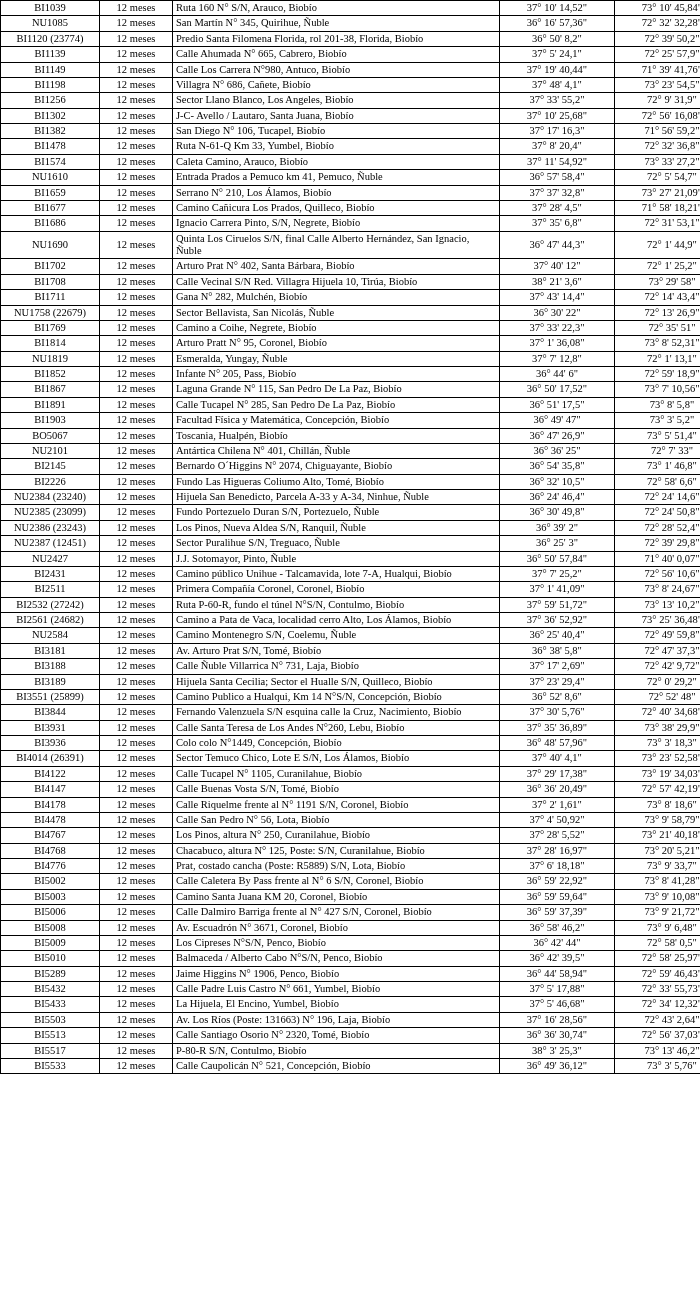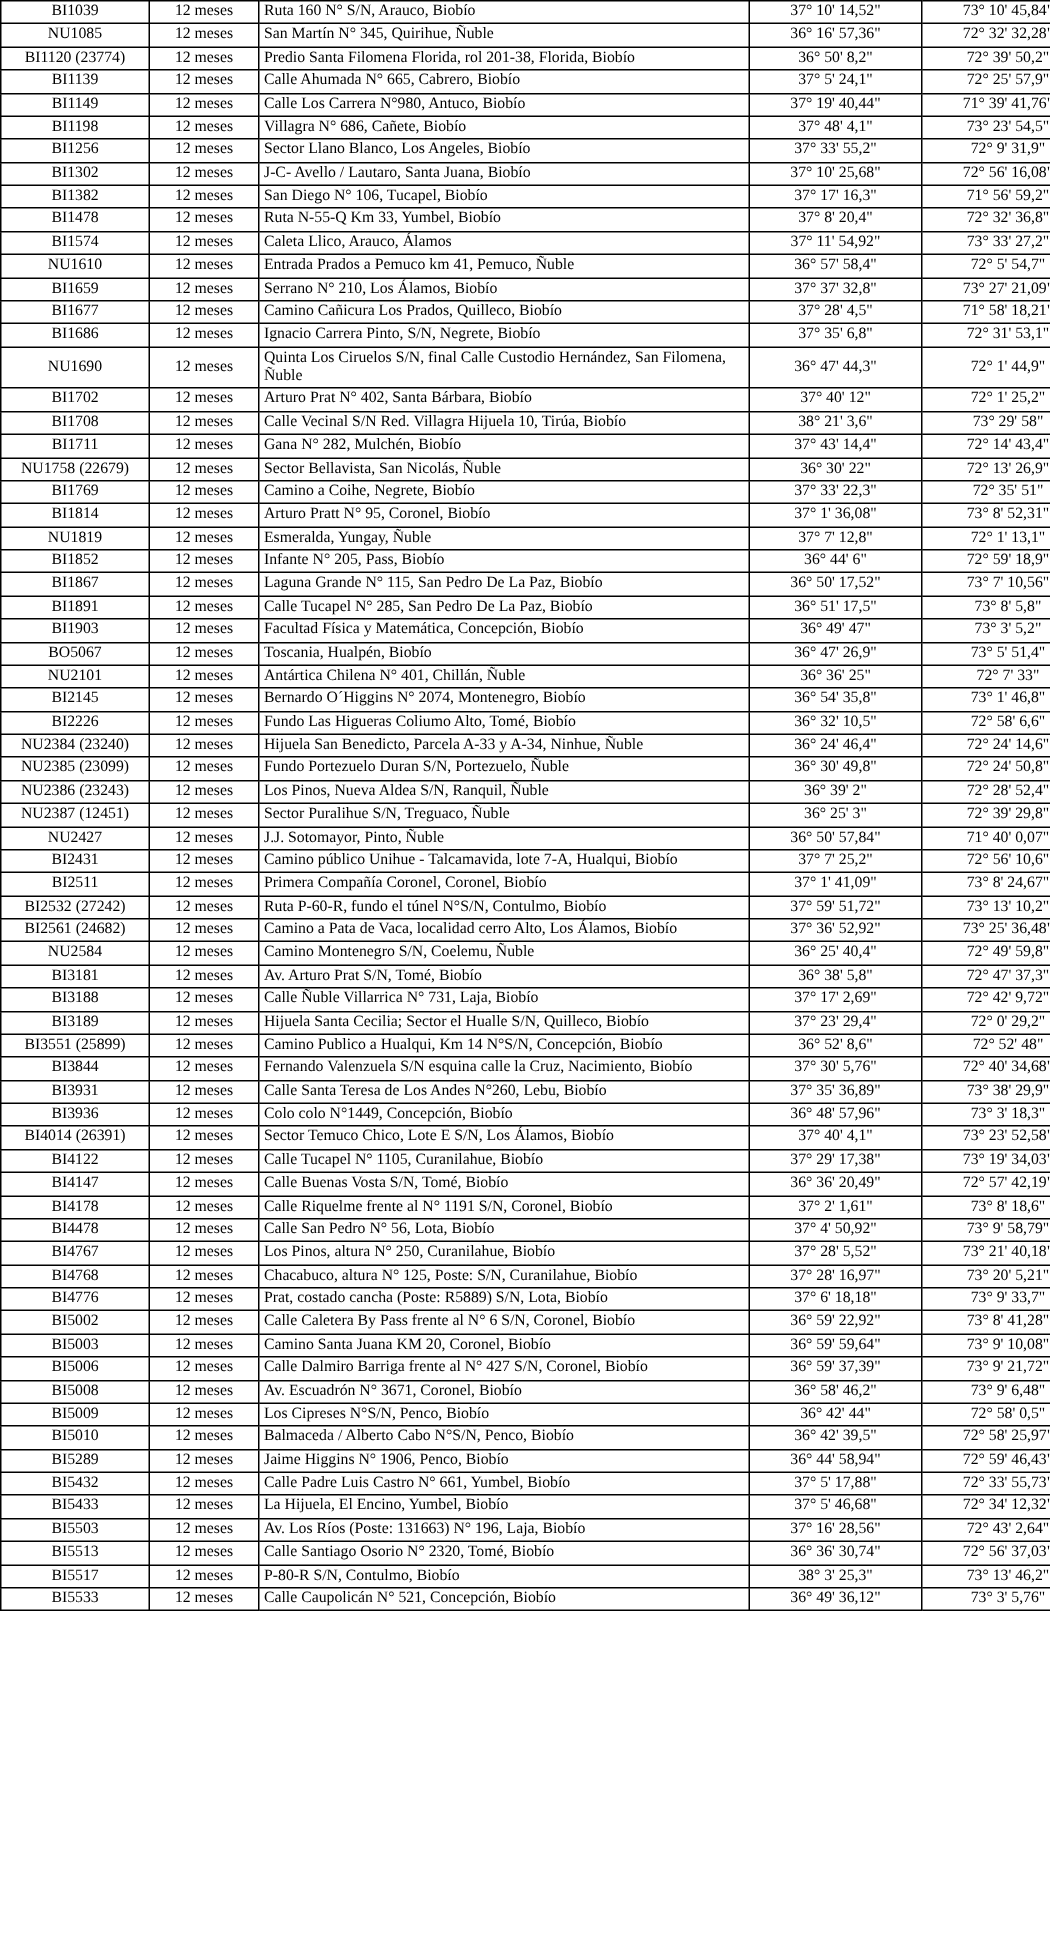--- a/index.html
+++ b/index.html
@@ -120,28 +120,28 @@
         <tr>
           <td class="col-code">BI1382</td>
           <td class="col-term">12 meses</td>
           <td class="col-addr">San Diego N° 106, Tucapel, Biobío</td>
           <td class="col-lat">37° 17' 16,3"</td>
           <td class="col-lon">71° 56' 59,2"</td>
         </tr>
         <tr>
           <td class="col-code">BI1478</td>
           <td class="col-term">12 meses</td>
-          <td class="col-addr">Ruta N-55-Q Km 33, Yumbel, Biobío</td>
+          <td class="col-addr">Ruta N-61-Q Km 33, Yumbel, Biobío</td>
           <td class="col-lat">37° 8' 20,4"</td>
           <td class="col-lon">72° 32' 36,8"</td>
         </tr>
         <tr>
           <td class="col-code">BI1574</td>
           <td class="col-term">12 meses</td>
-          <td class="col-addr">Caleta Llico, Arauco, Álamos</td>
+          <td class="col-addr">Caleta Camino, Arauco, Biobío</td>
           <td class="col-lat">37° 11' 54,92"</td>
           <td class="col-lon">73° 33' 27,2"</td>
         </tr>
         <tr>
           <td class="col-code">NU1610</td>
           <td class="col-term">12 meses</td>
           <td class="col-addr">Entrada Prados a Pemuco km 41, Pemuco, Ñuble</td>
           <td class="col-lat">36° 57' 58,4"</td>
           <td class="col-lon">72° 5' 54,7"</td>
         </tr>
@@ -162,21 +162,21 @@
         <tr>
           <td class="col-code">BI1686</td>
           <td class="col-term">12 meses</td>
           <td class="col-addr">Ignacio  Carrera Pinto, S/N, Negrete, Biobío</td>
           <td class="col-lat">37° 35' 6,8"</td>
           <td class="col-lon">72° 31' 53,1"</td>
         </tr>
         <tr>
           <td class="col-code">NU1690</td>
           <td class="col-term">12 meses</td>
-          <td class="col-addr">Quinta Los Ciruelos S/N, final Calle Custodio Hernández, San Filomena, Ñuble</td>
+          <td class="col-addr">Quinta Los Ciruelos S/N, final Calle Alberto Hernández, San Ignacio, Ñuble</td>
           <td class="col-lat">36° 47' 44,3"</td>
           <td class="col-lon">72° 1' 44,9"</td>
         </tr>
         <tr>
           <td class="col-code">BI1702</td>
           <td class="col-term">12 meses</td>
           <td class="col-addr">Arturo Prat N° 402, Santa Bárbara, Biobío</td>
           <td class="col-lat">37° 40' 12"</td>
           <td class="col-lon">72° 1' 25,2"</td>
         </tr>
@@ -260,21 +260,21 @@
         <tr>
           <td class="col-code">NU2101</td>
           <td class="col-term">12 meses</td>
           <td class="col-addr">Antártica Chilena N° 401, Chillán, Ñuble</td>
           <td class="col-lat">36° 36' 25"</td>
           <td class="col-lon">72° 7' 33"</td>
         </tr>
         <tr>
           <td class="col-code">BI2145</td>
           <td class="col-term">12 meses</td>
-          <td class="col-addr">Bernardo O´Higgins N° 2074, Montenegro, Biobío</td>
+          <td class="col-addr">Bernardo O´Higgins N° 2074, Chiguayante, Biobío</td>
           <td class="col-lat">36° 54' 35,8"</td>
           <td class="col-lon">73° 1' 46,8"</td>
         </tr>
         <tr>
           <td class="col-code">BI2226</td>
           <td class="col-term">12 meses</td>
           <td class="col-addr">Fundo Las Higueras Coliumo Alto, Tomé, Biobío</td>
           <td class="col-lat">36° 32' 10,5"</td>
           <td class="col-lon">72° 58' 6,6"</td>
         </tr>

